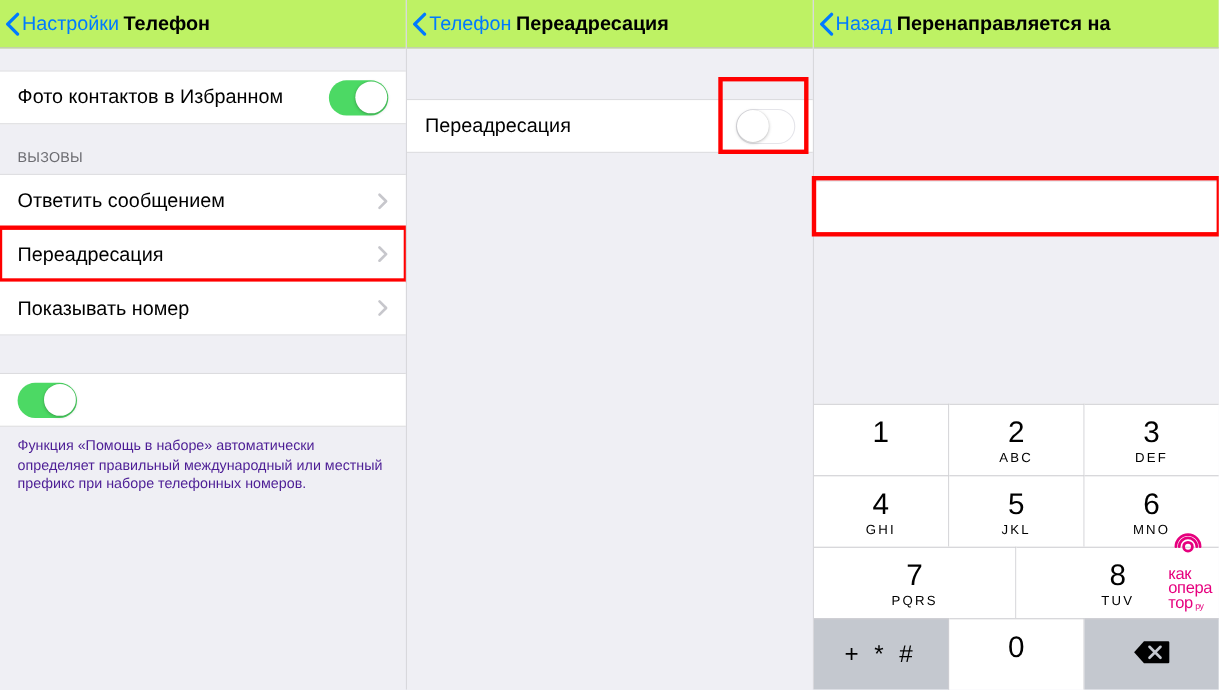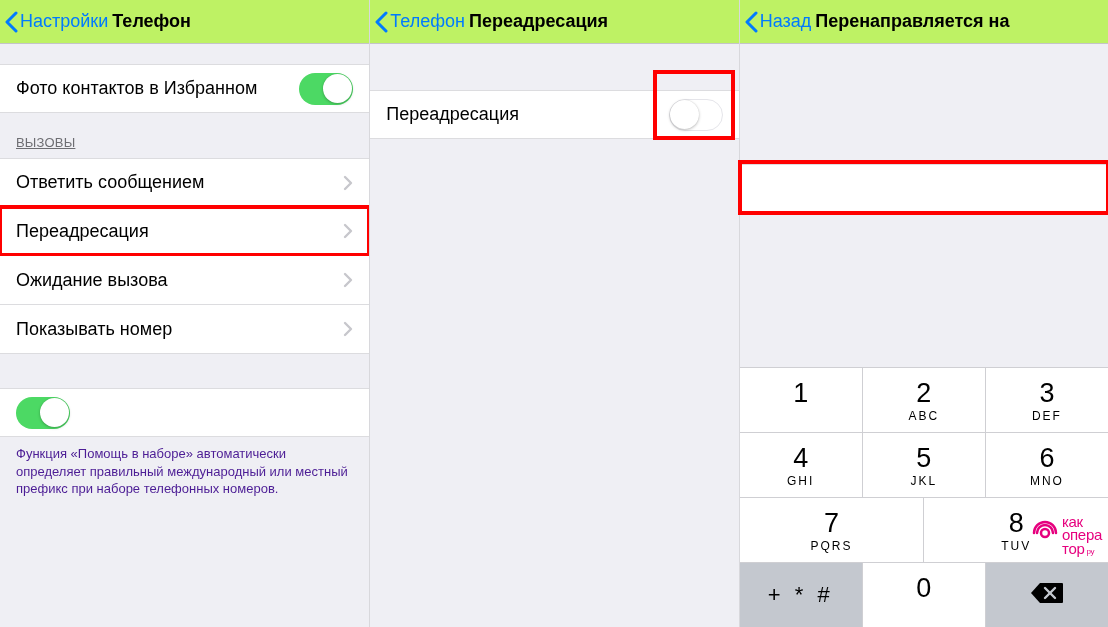--- a/index.html
+++ b/index.html
@@ -14,21 +14,21 @@
   .navbar .back svg { width: 14px; height: 22px; }
   .navbar .back-label { margin-left: 2px; }
   .navbar .title { font-weight: 600; font-size: 18px; color: #000; margin-left: 4px; }
 
   
   .cell { background: #fff; min-height: 49px; display: flex; align-items: center; padding: 0 16px; border-bottom: 1px solid #dcdcdf; font-size: 18px; color: #000; position: relative; }
   .cell.first-after-gap { border-top: 1px solid #dcdcdf; padding-left: 16px; }
   .cell .label { flex: 1; }
   .cell .chevron { color: #c7c7cc; }
   .cell .chevron svg { width: 10px; height: 16px; display: block; }
-  .section-header { padding: 22px 16px 8px 16px; font-size: 13px; color: #6d6d72; text-transform: uppercase; letter-spacing: 0.2px; text-decoration: underline; }
+  .section-header { padding: 22px 16px 8px 16px; font-size: 13px; color: #6d6d72; text-transform: uppercase; letter-spacing: 0.2px; }
   .section-footer { padding: 8px 16px 0 16px; font-size: 13px; color: #4c1d95; line-height: 1.35; }
   .gap { height: 34px; }
   .gap-sm { height: 20px; }
 
   
   .switch { width: 54px; height: 32px; border-radius: 16px; position: relative; }
   .switch.on { background: #4cd964; }
   .switch.off { background: #ffffff; border: 1.5px solid #e5e5ea; }
   .switch .knob { position: absolute; width: 29px; height: 29px; border-radius: 50%; background: #fff; top: 1.5px; box-shadow: 0 1px 3px rgba(0,0,0,0.25), 0 0 1px rgba(0,0,0,0.15); }
   .switch.on .knob { right: 1.5px; }
@@ -45,21 +45,21 @@
   .key .digit { font-size: 27px; font-weight: 400; color: #000; line-height: 1; }
   .key .letters { font-size: 12px; color: #000; letter-spacing: 2px; margin-top: 2px; text-transform: uppercase; height: 12px; }
   .key.gray { background: #c4c8cf; }
   .key .symbols { font-size: 22px; letter-spacing: 4px; color: #000; }
   .key .backspace svg { width: 34px; height: 24px; }
 
   
   .input-cell { background: #fff; height: 49px; border-top: 1px solid #dcdcdf; border-bottom: 1px solid #dcdcdf; margin-top: 120px; }
 
   
-  .watermark { position: absolute; right: 6px; bottom: 72px; display: flex; align-items: center; color: #e6007e; font-family: Arial, sans-serif; }
+  .watermark { position: absolute; right: 6px; bottom: 72px; display: flex; align-items: center; color: #e6007e; font-family: Arial, sans-serif; flex-direction: column; }
   .watermark .brand-icon { margin-right: 4px; }
   .watermark .brand-text { display: flex; flex-direction: column; line-height: 0.9; font-size: 15px; font-weight: 400; letter-spacing: -0.3px; }
   .watermark .sub { font-size: 8px; color: #e6007e; align-self: flex-end; margin-left: 2px; }
 </style>
 </head>
 <body>
 
 <div class="container">
 
   <div class="screen">
@@ -93,28 +93,20 @@
         </span>
     </div>
     <div class="cell" style="position:relative;">
       <span class="label">Переадресация</span>
       <span class="chevron">
           <svg viewBox="0 0 10 16">
             <polyline points="2,2 8,8 2,14" fill="none" stroke="#c7c7cc" stroke-width="2.4" stroke-linecap="round" stroke-linejoin="round"></polyline>
           </svg>
         </span>
       <div class="hilite" style="left:-2px; right:-2px; top:-2px; bottom:-2px;"></div>
-    </div>
-    <div class="cell">
-      <span class="label">Ожидание вызова</span>
-      <span class="chevron">
-          <svg viewBox="0 0 10 16">
-            <polyline points="2,2 8,8 2,14" fill="none" stroke="#c7c7cc" stroke-width="2.4" stroke-linecap="round" stroke-linejoin="round"></polyline>
-          </svg>
-        </span>
     </div>
     <div class="cell">
       <span class="label">Показывать номер</span>
       <span class="chevron">
           <svg viewBox="0 0 10 16">
             <polyline points="2,2 8,8 2,14" fill="none" stroke="#c7c7cc" stroke-width="2.4" stroke-linecap="round" stroke-linejoin="round"></polyline>
           </svg>
         </span>
     </div>
 

